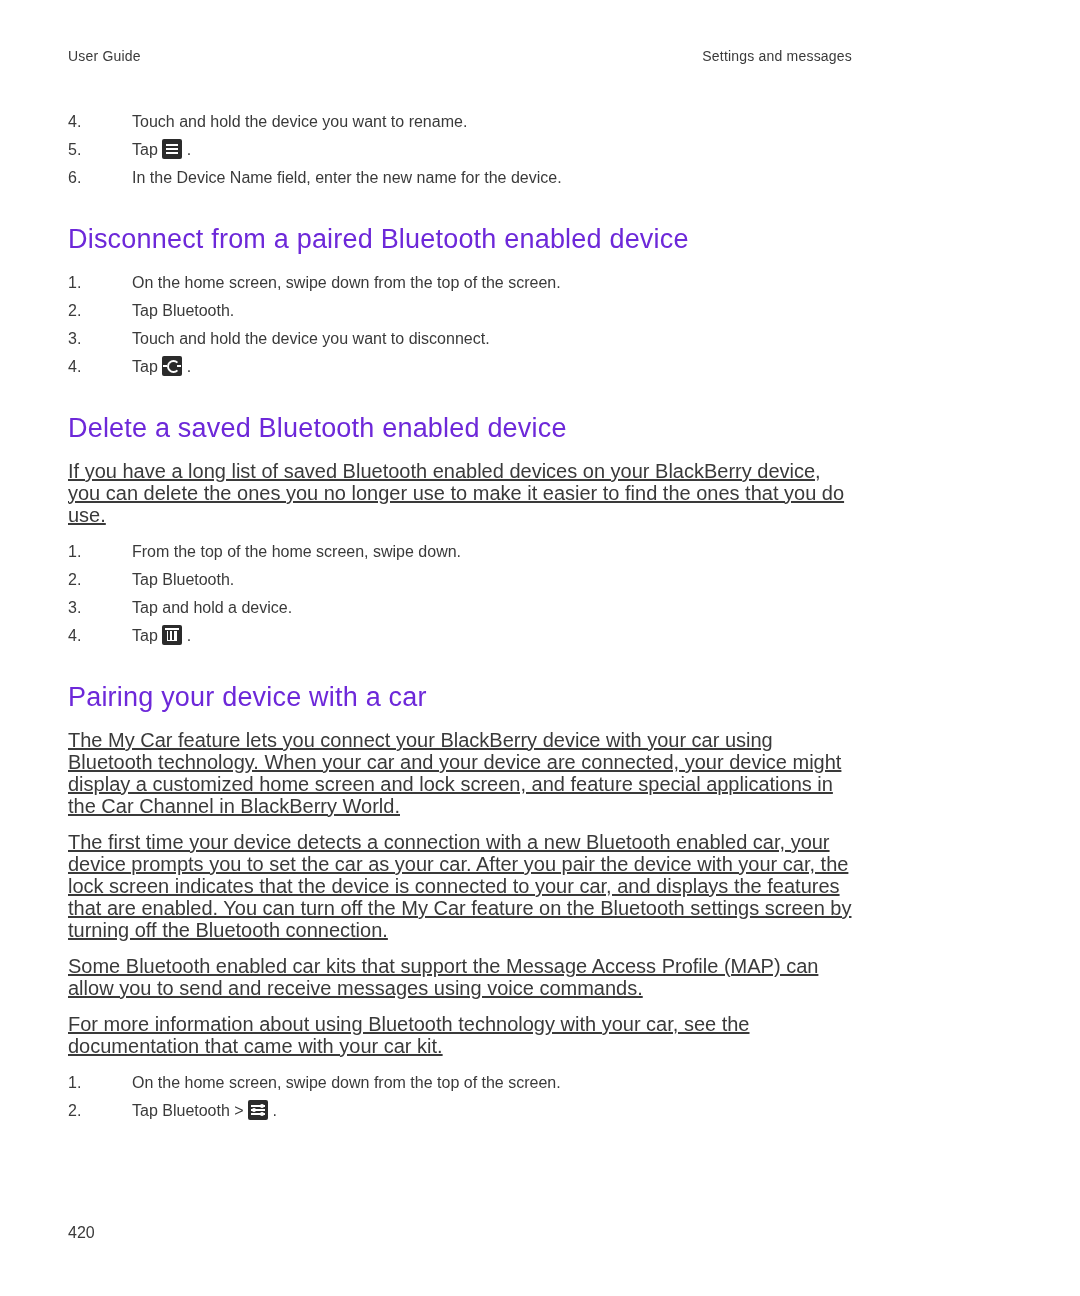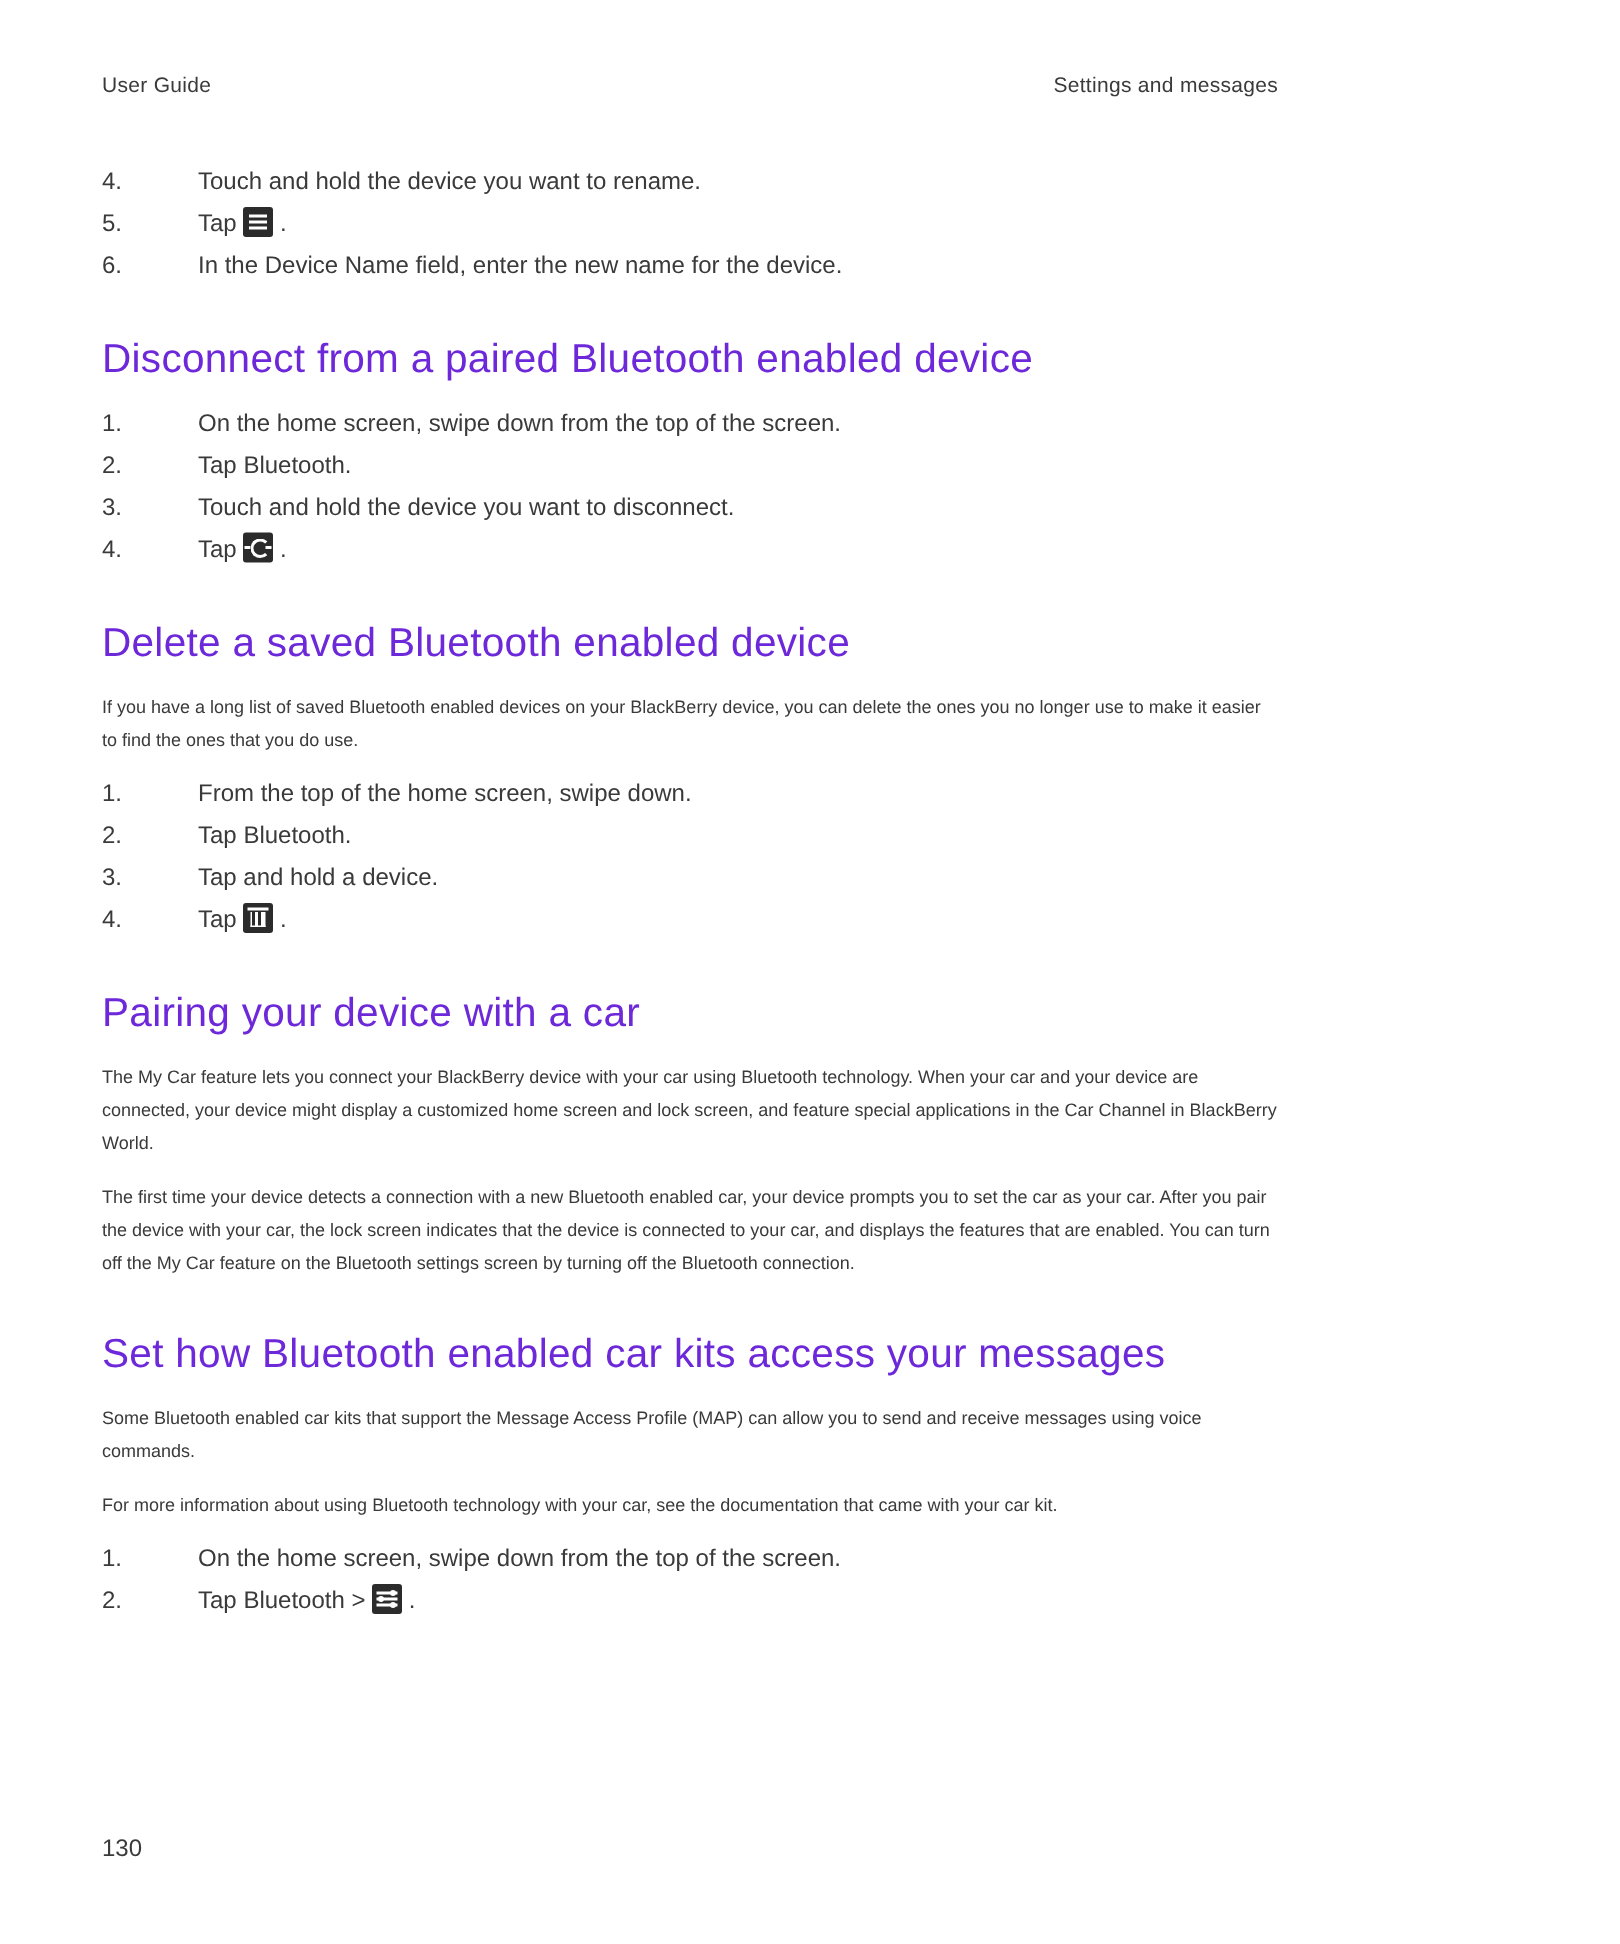--- a/index.html
+++ b/index.html
@@ -46,23 +46,24 @@
     margin-left: 24px;
   }
   h2 {
     font-size: 27px;
     font-weight: 400;
     color: #6d28d9;
     margin: 34px 0 16px 0;
     letter-spacing: 0.2px;
   }
   p.para {
-    font-size: 12px;
+    font-size: 20px;
     line-height: 22px;
     margin: 10px 0 14px 0;
+    text-decoration: underline;
   }
   .bold { font-weight: 400; }
   .icon {
     display: inline-block;
     width: 20px;
     height: 20px;
     background: #2b2b2b;
     color: #fff;
     vertical-align: -4px;
     position: relative;
@@ -216,30 +217,29 @@
       <span class="body">
         <span>Tap </span><span class="icon trash"></span><span> .</span>
       </span>
     </li>
   </ol>
 
   <h2>Pairing your device with a car</h2>
   <p class="para">The My Car feature lets you connect your BlackBerry device with your car using Bluetooth technology. When your car and your device are connected, your device might display a customized home screen and lock screen, and feature special applications in the Car Channel in BlackBerry World.</p>
   <p class="para">The first time your device detects a connection with a new Bluetooth enabled car, your device prompts you to set the car as your car. After you pair the device with your car, the lock screen indicates that the device is connected to your car, and displays the features that are enabled. You can turn off the My Car feature on the Bluetooth settings screen by turning off the Bluetooth connection.</p>
 
-  <h2>Set how Bluetooth enabled car kits access your messages</h2>
   <p class="para">Some Bluetooth enabled car kits that support the Message Access Profile (MAP) can allow you to send and receive messages using voice commands.</p>
   <p class="para">For more information about using Bluetooth technology with your car, see the documentation that came with your car kit.</p>
   <ol class="steps">
     <li>
       <span class="num">1.</span>
       <span class="body">On the home screen, swipe down from the top of the screen.</span>
     </li>
     <li>
       <span class="num">2.</span>
       <span class="body">
         <span>Tap </span><span class="bold">Bluetooth</span><span> &gt; </span><span class="icon sliders"></span><span> .</span>
       </span>
     </li>
   </ol>
 
-  <div class="page-number">130</div>
+  <div class="page-number">420</div>
 </div>
 
 </body></html>

